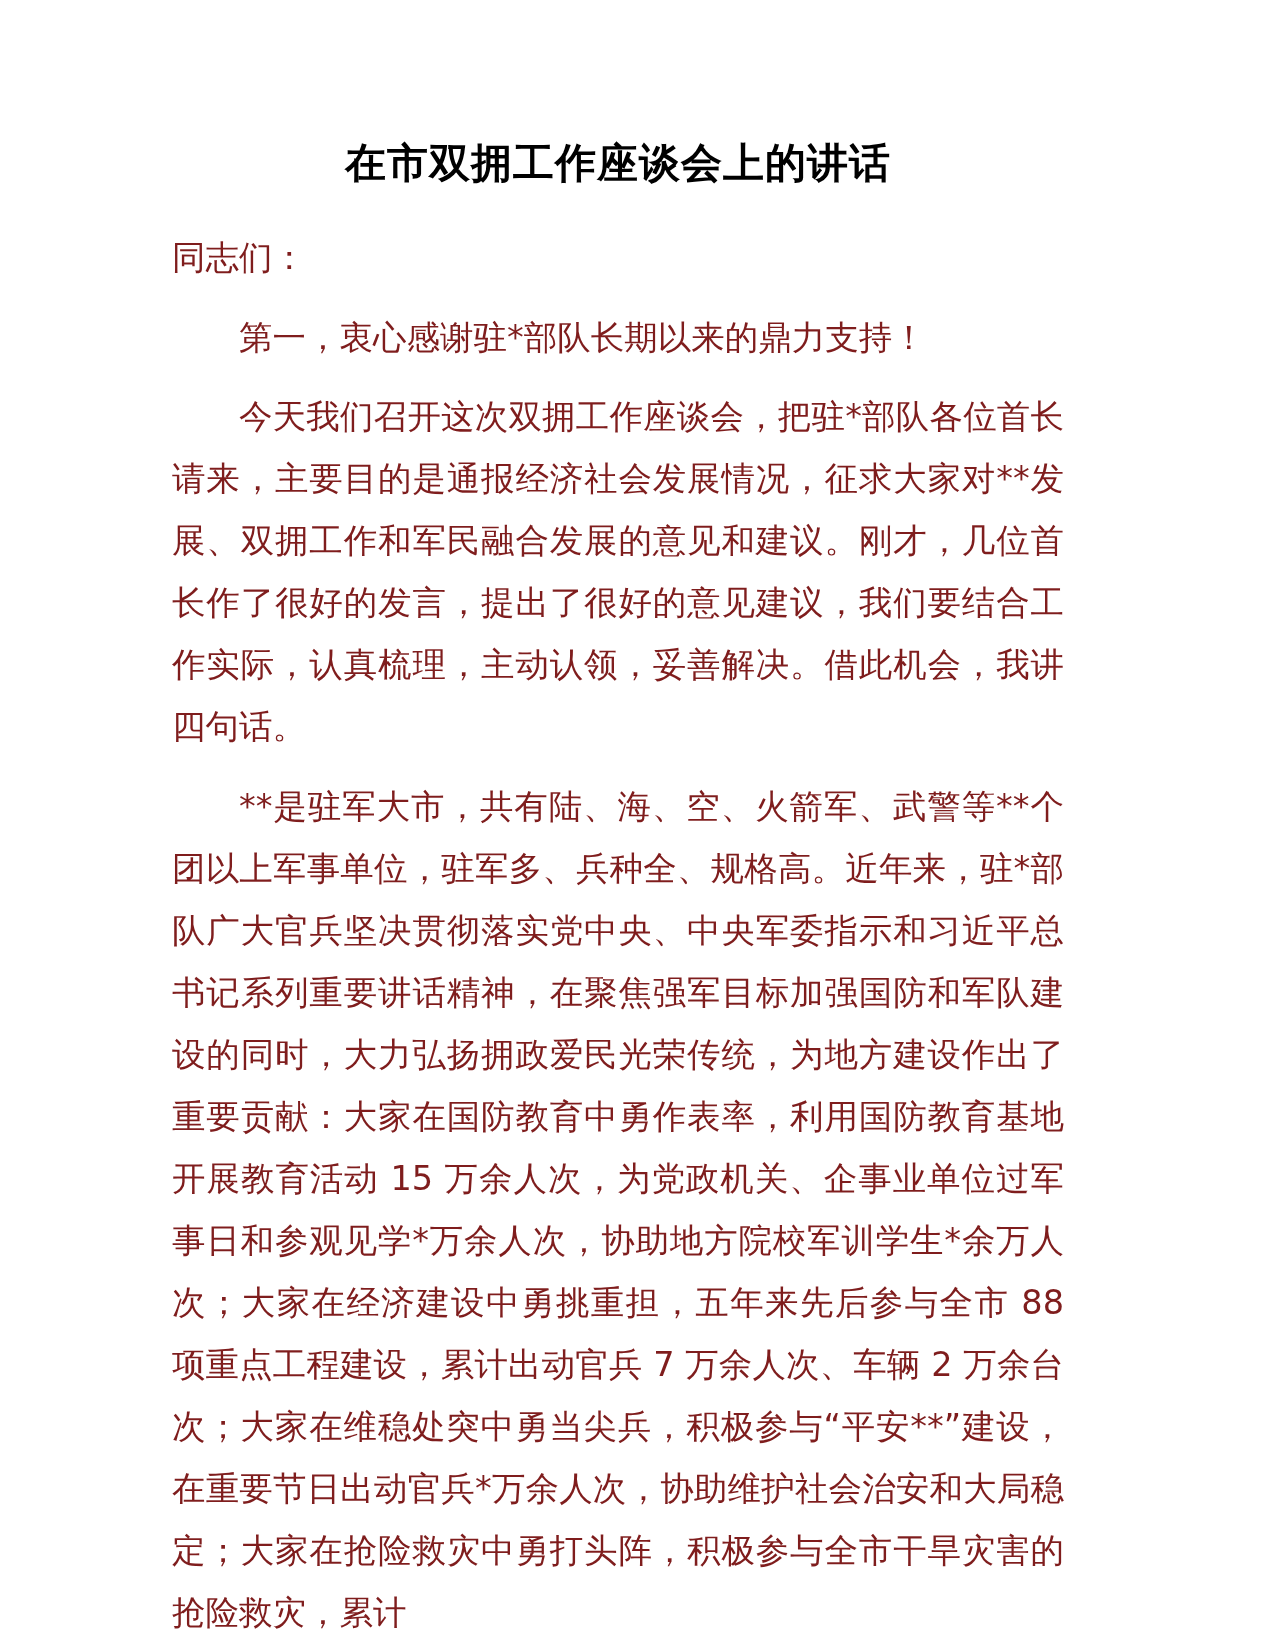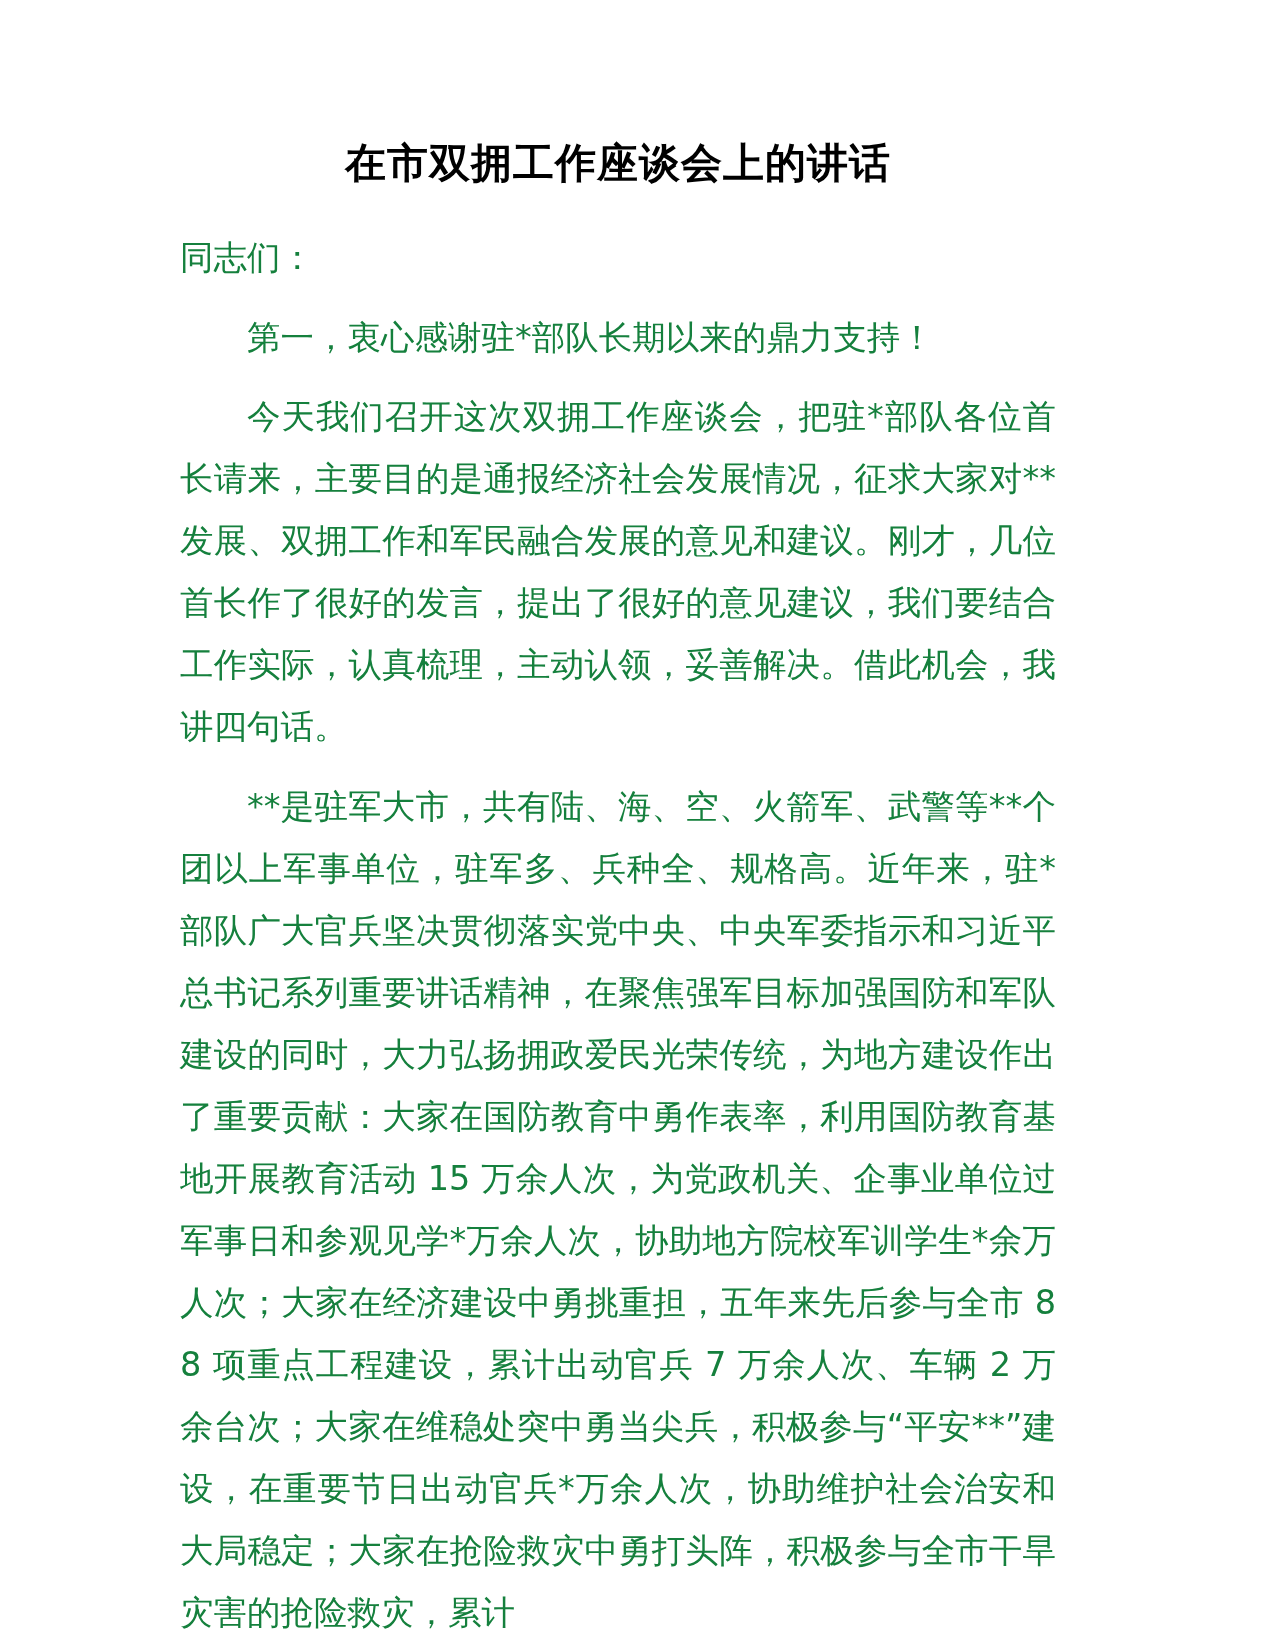--- a/index.html
+++ b/index.html
@@ -34,22 +34,22 @@
     margin: 0;
     padding-top: 136px;
     padding-bottom: 0;
     color: #000000;
   }
   .para {
     font-size: 33.5px;
     line-height: 62px;
     text-align: justify;
     text-justify: inter-ideograph;
-    margin: 12px;
-    color: #15803d;
+    margin: 4px;
+    color: #7f1d1d;
     letter-spacing: 0px;
     word-break: break-all;
   }
   .para-salutation {
     margin-top: 36px;
   }
   .para-indent {
     text-indent: 2em;
   }
   .para-gap {

